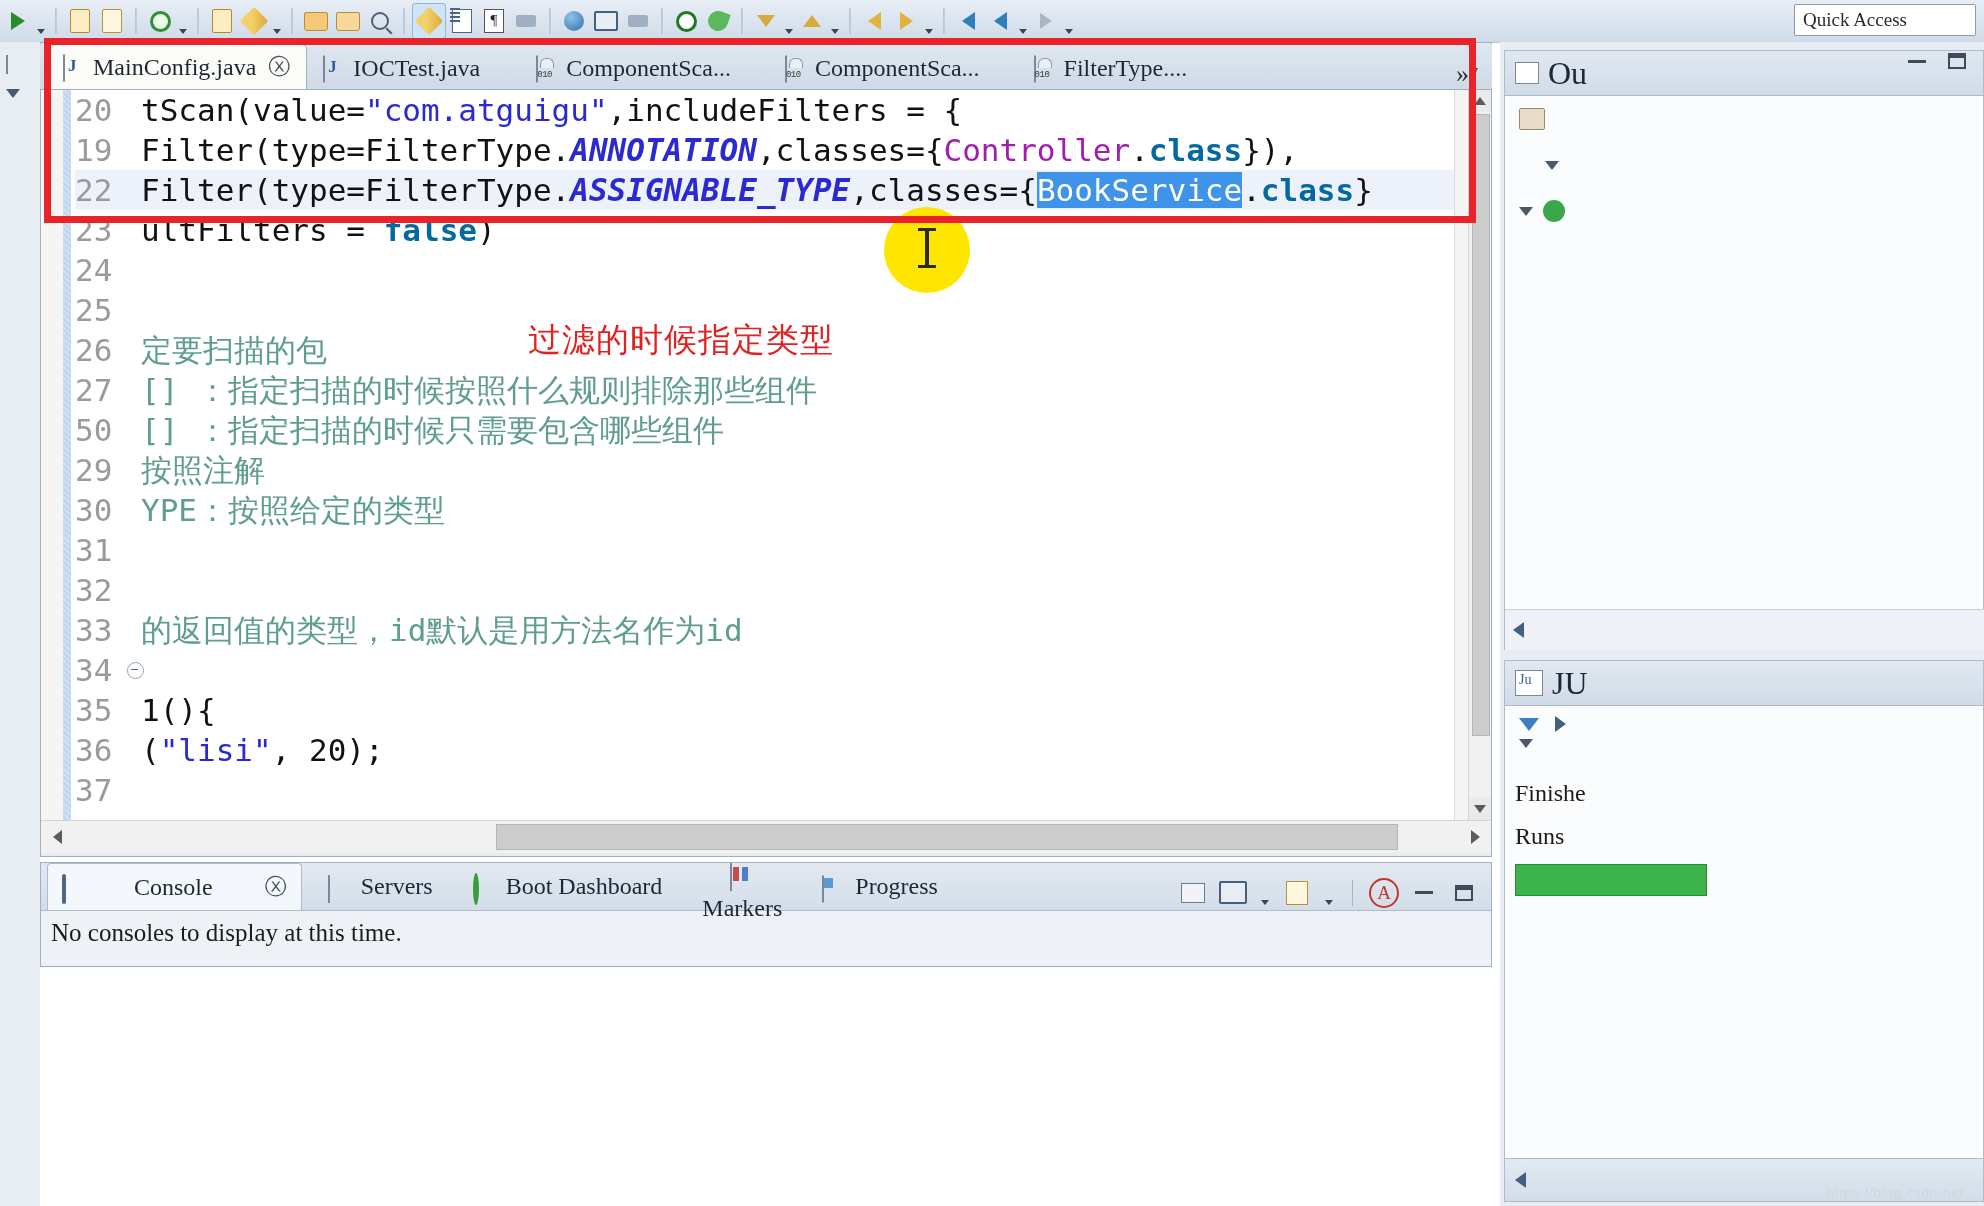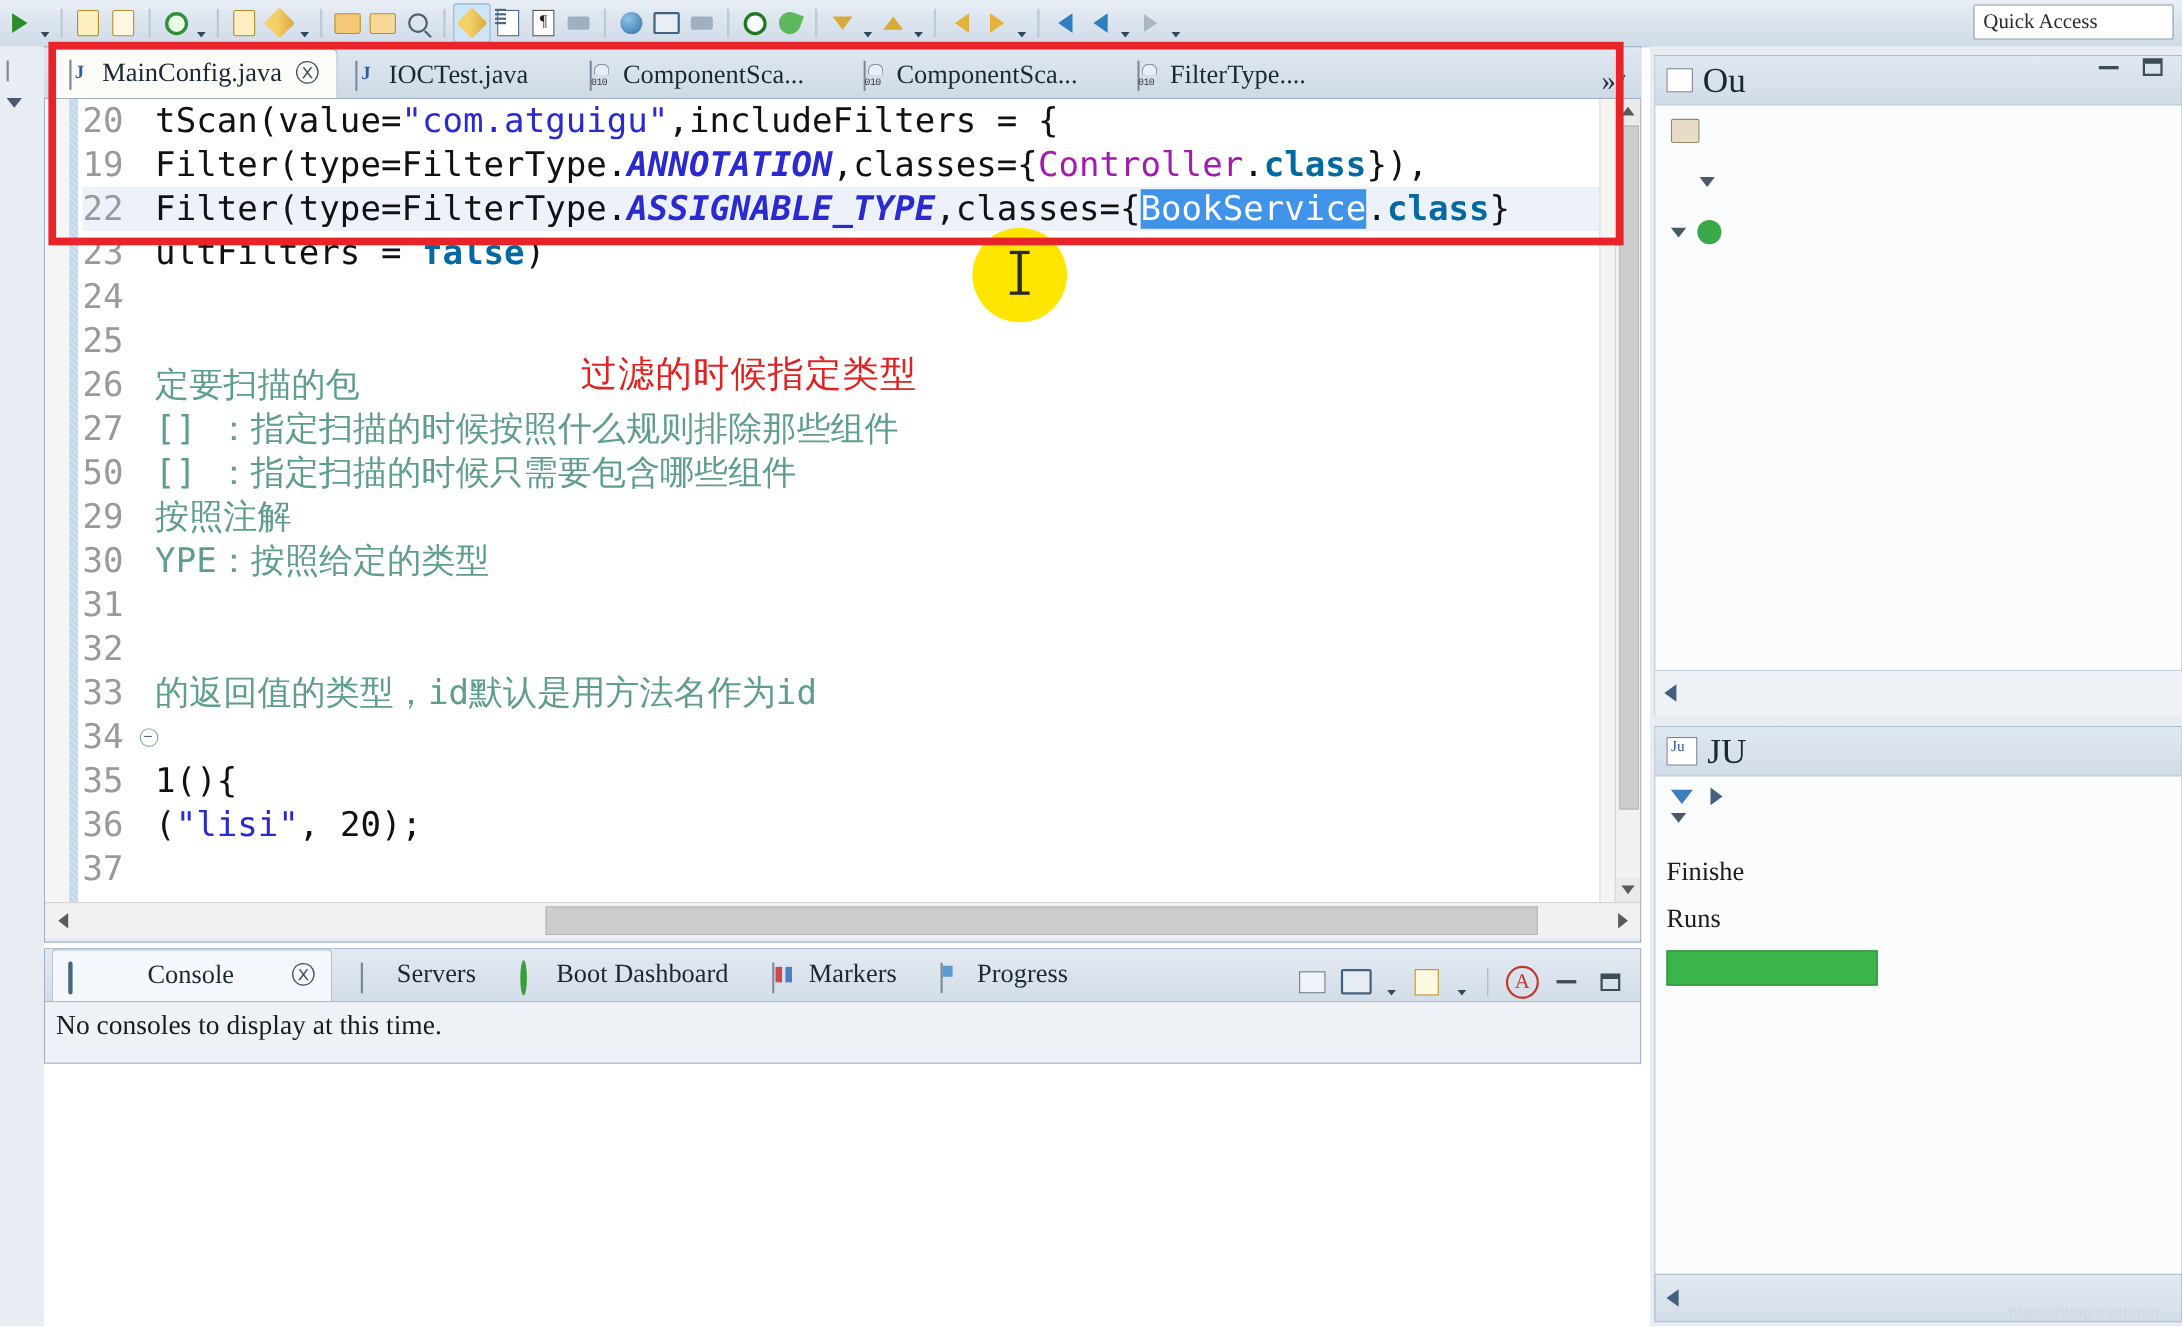--- a/index.html
+++ b/index.html
@@ -567,21 +567,21 @@
       <span class="tab-close">ⓧ</span>
     </div>
     <div class="ctab" style="margin-left:12px;">
       <span class="cicon"><span class="ic-servers"></span></span>
       <span>Servers</span>
     </div>
     <div class="ctab" style="margin-left:12px;">
       <span class="cicon"><span class="ic-boot"></span></span>
       <span>Boot Dashboard</span>
     </div>
-    <div class="ctab" style="margin-left:12px;">
+    <div class="ctab" style="margin-left:12px;flex-direction:column;">
       <span class="cicon"><span class="ic-markers"></span></span>
       <span>Markers</span>
     </div>
     <div class="ctab" style="margin-left:12px;">
       <span class="cicon"><span class="ic-progress"></span></span>
       <span>Progress</span>
     </div>
     <div id="console-ctrls">
       <div class="cc-btn">
           <span class="ic-pin"></span>

